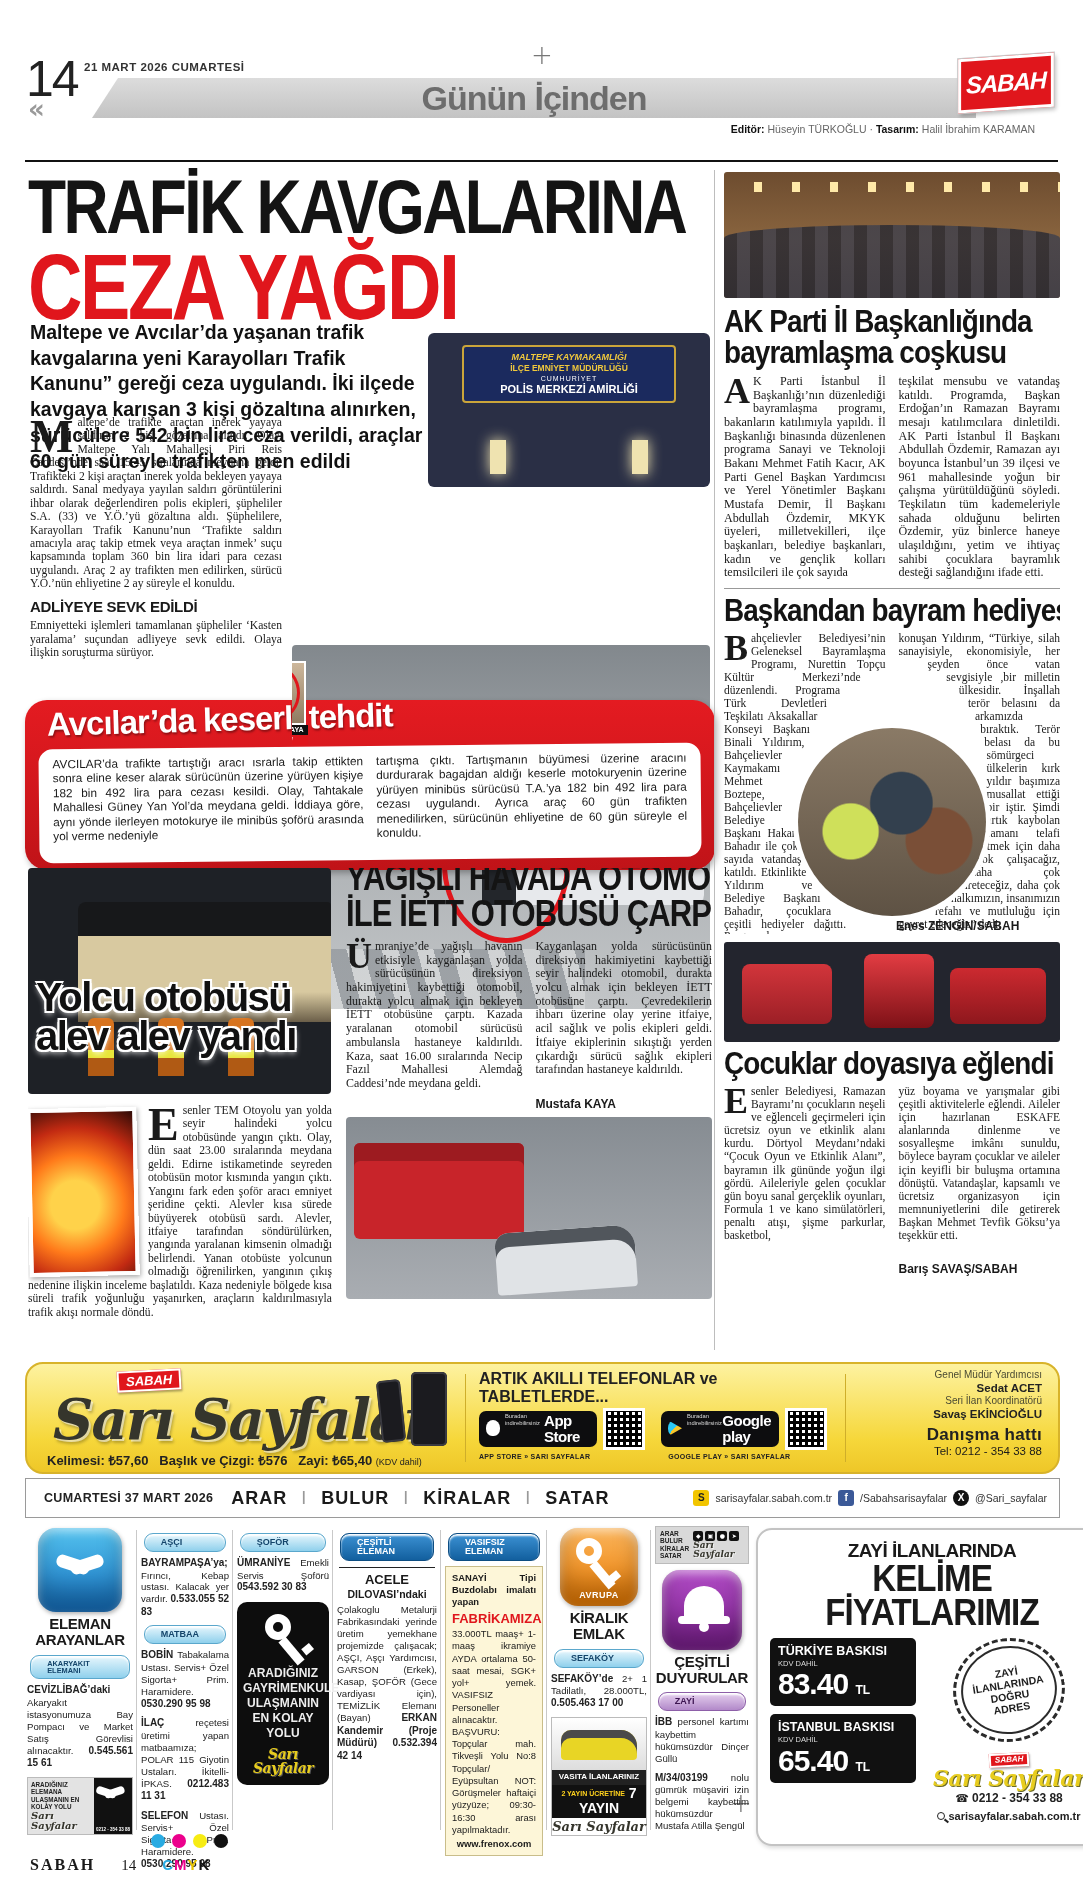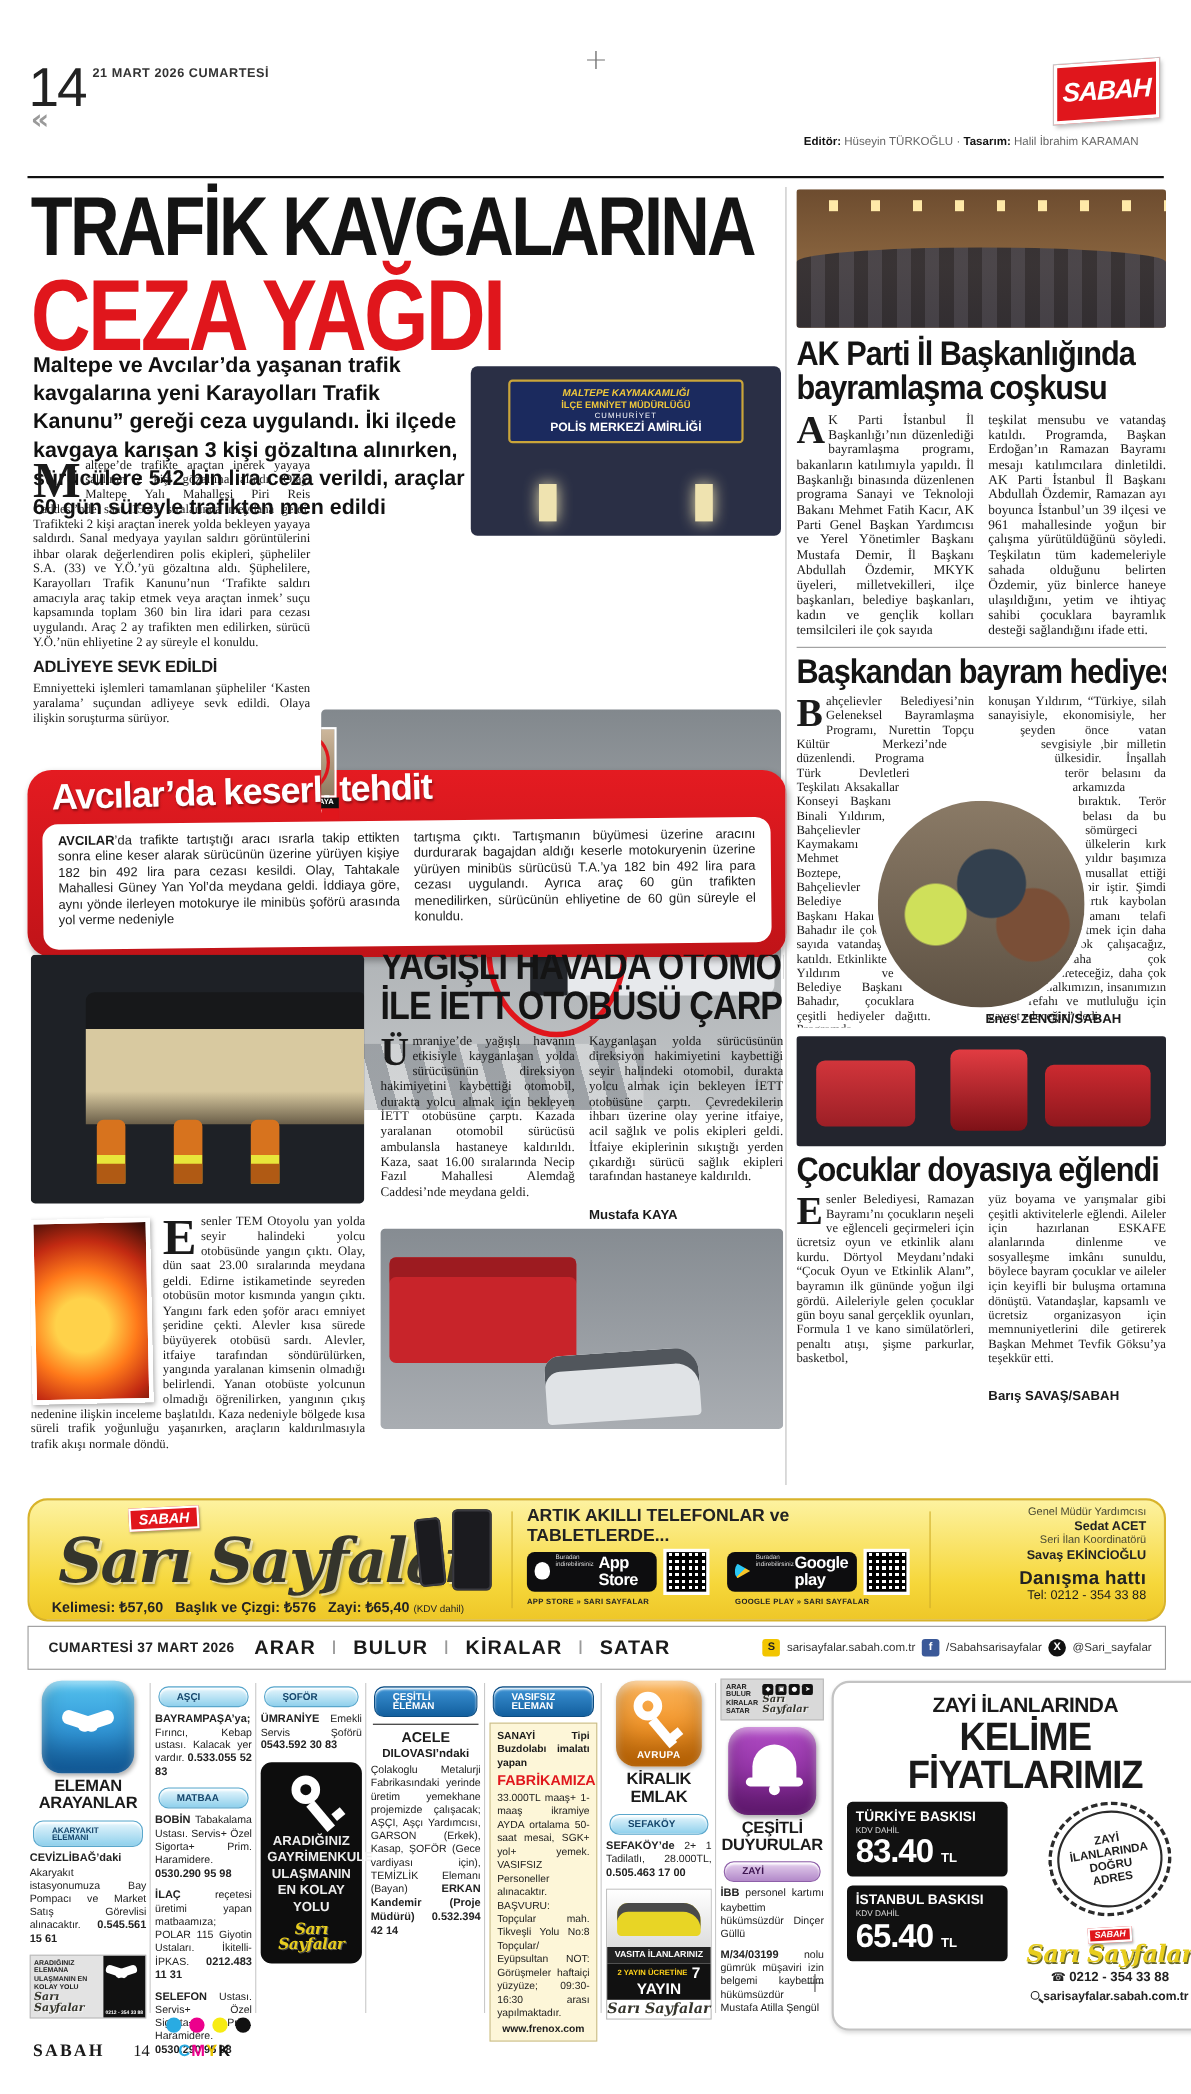--- a/index.html
+++ b/index.html
@@ -71,21 +71,21 @@
   .lights{position:absolute;left:0;right:0;top:8%;height:10px;background:repeating-linear-gradient(90deg,transparent 0 30px,#ffe9a8 30px 38px)}
   .funph{background:#23252e}
   .machine{position:absolute;border-radius:8px;background:linear-gradient(#d2353b,#9c1f26)}
   .circleph{position:absolute;width:188px;height:188px;border-radius:50%;box-shadow:0 0 0 5px #fff;z-index:3;
             background:radial-gradient(circle at 28% 55%,#cfe05a 0 16%,transparent 17%),radial-gradient(circle at 55% 40%,#33404e 0 20%,transparent 21%),radial-gradient(circle at 75% 60%,#7a4f37 0 18%,transparent 19%),linear-gradient(#8a7a66,#5e5244)}
   
   .redbox{position:absolute;left:-3px;top:528px;width:690px;height:170px;background:linear-gradient(#e41b21,#c01318);border-radius:22px;box-shadow:2px 3px 6px rgba(0,0,0,.3)}
   .redbox .ttl{position:absolute;left:22px;top:2px;color:#fff;font:700 33px/1.1 "Liberation Sans",sans-serif;letter-spacing:-1px;transform:rotate(-1.6deg);text-shadow:1px 2px 2px rgba(0,0,0,.35)}
   .redbox .panel{position:absolute;left:14px;right:14px;top:46px;bottom:10px;background:#fff;border-radius:14px;padding:8px 14px;transform:rotate(-.6deg)}
   .redbox .panel .cols2{font:400 11.8px/1.22 "Liberation Sans",sans-serif;text-align:justify}
-  .redbox b.lead-w{font-weight:700}
+  .redbox b.lead-w{font-weight:400}
   
   .bus-h{position:absolute;left:8px;top:110px;z-index:3;font:700 40px/0.98 "Liberation Sans",sans-serif;letter-spacing:-1.5px;color:#111;
          text-shadow:-2px -2px 0 #fff,2px -2px 0 #fff,-2px 2px 0 #fff,2px 2px 0 #fff,0 3px 6px #fff}
   
   .sari{position:absolute;left:25px;top:1362px;width:1035px;height:112px;border-radius:18px;border:2px solid #d8b32a;
         background:linear-gradient(#fdf2a0,#f6d73a 70%,#eec728)}
   .sari-script{font:700 italic 56px/1 "DejaVu Serif",serif;color:#35352c;letter-spacing:-2px;text-shadow:2px 2px 0 rgba(255,255,255,.55),3px 4px 3px rgba(0,0,0,.25)}
   .sabah-tag{display:inline-block;background:#e0161c;color:#fff;border:2px solid #fff;font:700 italic 13px/1 "Liberation Sans",sans-serif;
              padding:2px 7px;transform:rotate(-3deg);box-shadow:1px 2px 2px rgba(0,0,0,.3)}
   .phone-dev{position:absolute;background:#1b1b1f;border-radius:5px;box-shadow:inset 0 0 0 2px #3a3a40}
@@ -190,20 +190,23 @@
 <body>
 
 <div class="page">
 
   <div class="regmark" style="left:531px;top:40px">+</div>
   <div class="regmark" style="left:730px;top:1788px">+</div>
 
   <div class="pagenum">14</div>
   <div class="chev">«</div>
   <div class="hdr-date">21 MART 2026 CUMARTESİ</div>
+  <div class="graybar">
+    <span>Günün İçinden</span>
+  </div>
   <div class="sabah-logo">
     <span>SABAH</span>
   </div>
   <div class="credits">
     <b>Editör:</b>
     <span>Hüseyin TÜRKOĞLU</span> ·
     <b>Tasarım:</b>
     <span>Halil İbrahim KARAMAN</span>
   </div>
   <div class="hrule"></div>
@@ -256,20 +259,24 @@
     </div>
   </div>
 
   <div class="abs" style="left:28px;top:868px;width:684px;height:480px;overflow:hidden">
 
     <div class="photo busph abs" style="left:0;top:0;width:303px;height:226px;border-radius:4px">
       <div class="busbody"></div>
       <div class="ff" style="left:60px"></div>
       <div class="ff" style="left:130px"></div>
       <div class="ff" style="left:200px"></div>
+    </div>
+    <div class="bus-h">
+      <div>Yolcu otobüsü</div>
+      <div>alev alev yandı</div>
     </div>
     <div class="abs serif body-main clearfix" style="left:0;top:236px;width:304px">
       <div class="fireinset"></div>
       <span class="dc">E</span><span>senler TEM Otoyolu yan yolda seyir halindeki yolcu otobüsünde yangın çıktı. Olay, dün saat 23.00 sıralarında meydana geldi. Edirne istikametinde seyreden otobüsün motor kısmında yangın çıktı. Yangını fark eden şoför aracı emniyet şeridine çekti. Alevler kısa sürede büyüyerek otobüsü sardı. Alevler, itfaiye tarafından söndürülürken, yangında yaralanan kimsenin olmadığı belirlendi. Yanan otobüste yolcunun olmadığı öğrenilirken, yangının çıkış nedenine ilişkin inceleme başlatıldı. Kaza nedeniyle bölgede kısa süreli trafik yoğunluğu yaşanırken, araçların kaldırılmasıyla trafik akışı normale döndü.</span>
     </div>
 
     <div class="abs" style="left:318px;top:-8px;width:366px">
       <div><span class="hl iett-h">YAĞIŞLI HAVADA OTOMOBİL</span></div>
       <div><span class="hl iett-h">İLE İETT OTOBÜSÜ ÇARPIŞTI</span></div>
       <div class="cols2 serif" style="margin-top:8px;font-size:11.9px;line-height:1.15">

